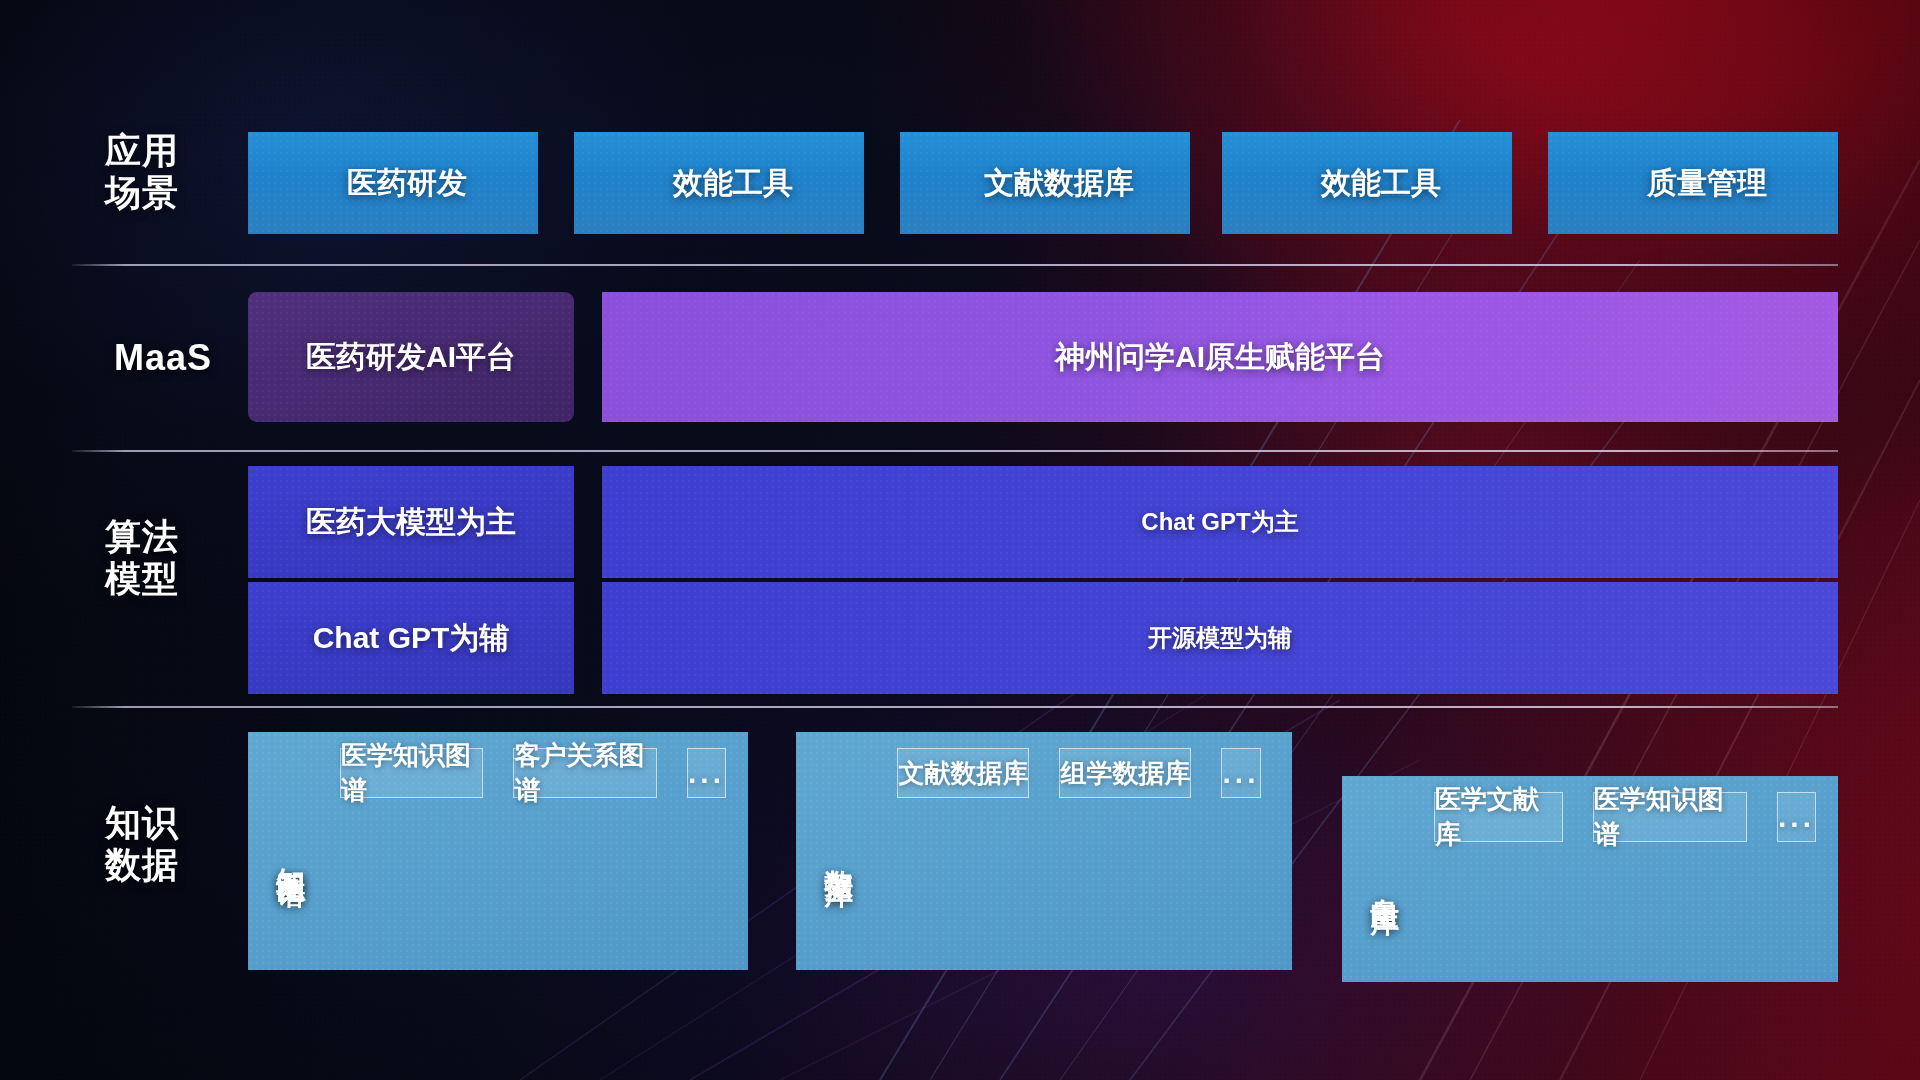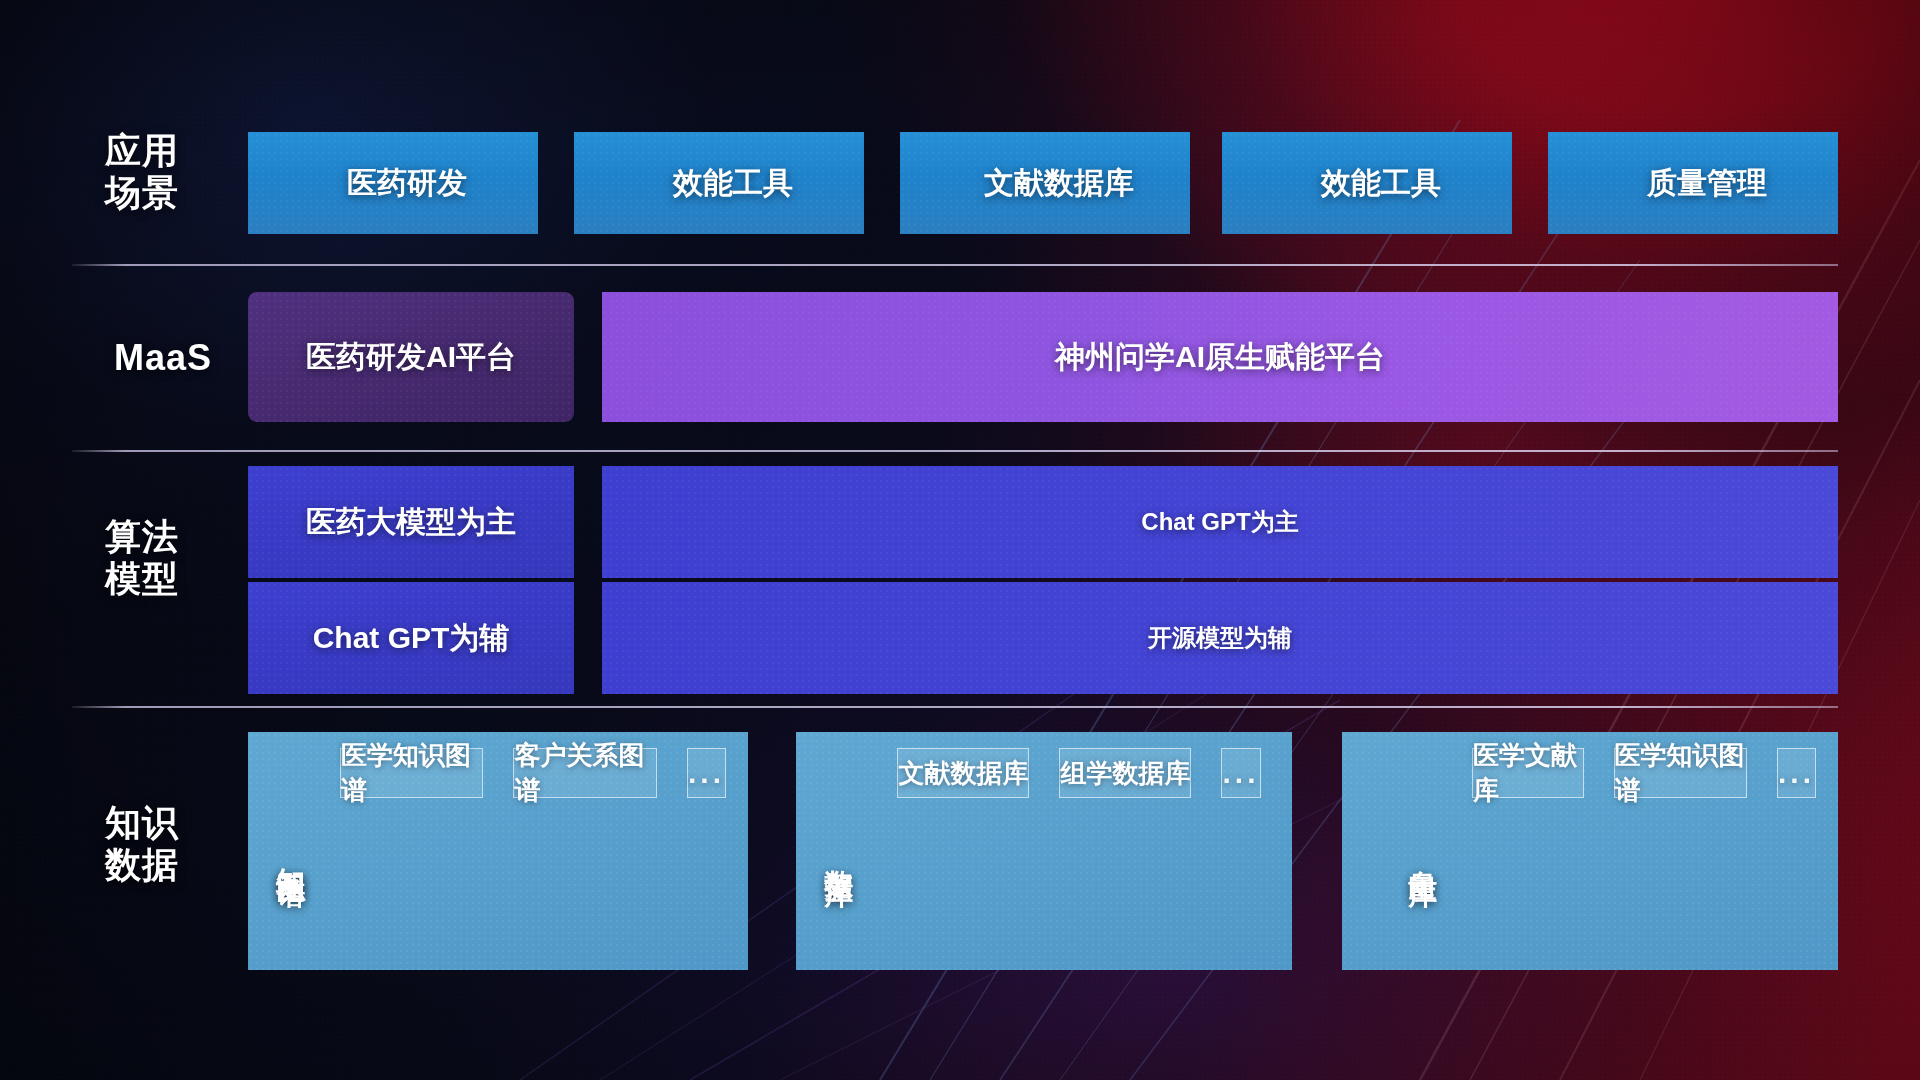--- a/index.html
+++ b/index.html
@@ -196,21 +196,21 @@
 
   <div class="kpanel" style="left:796px;top:732px;width:496px;height:238px;">
     <div class="kpanel-title">数据库</div>
     <div class="kpanel-items">
       <div class="kitem">文献数据库</div>
       <div class="kitem">组学数据库</div>
       <div class="kitem dots">...</div>
     </div>
   </div>
 
-  <div class="kpanel" style="left:1342px;top:732px;width:496px;height:238px;padding-left:38px;">
+  <div class="kpanel" style="left:1342px;top:776px;width:496px;height:206px;">
     <div class="kpanel-title">向量库</div>
     <div class="kpanel-items">
       <div class="kitem">医学文献库</div>
       <div class="kitem">医学知识图谱</div>
       <div class="kitem dots">...</div>
     </div>
   </div>
 
 </div>
 

